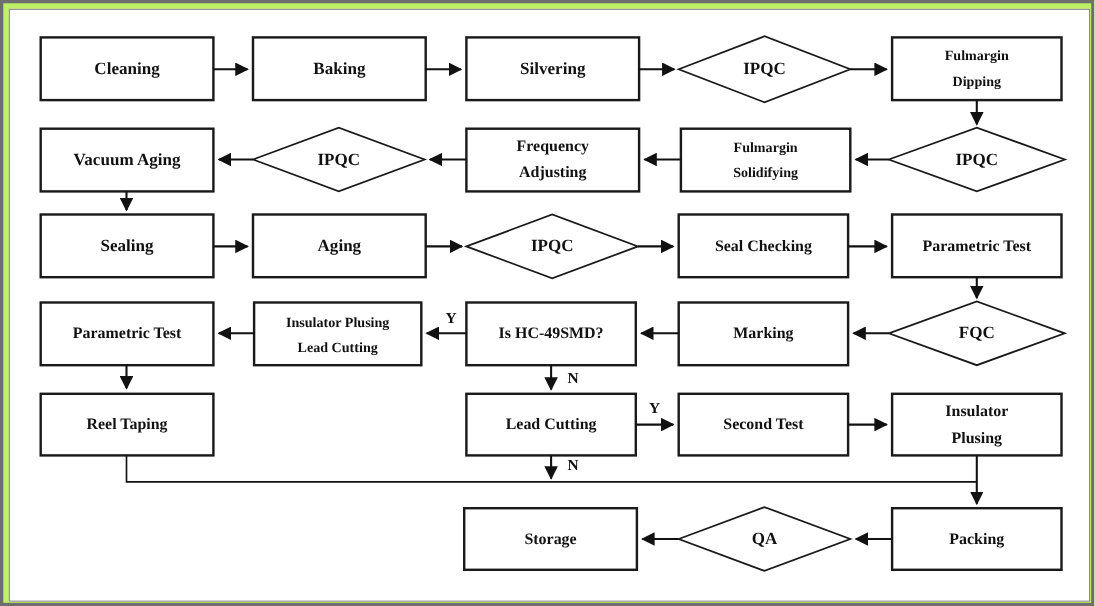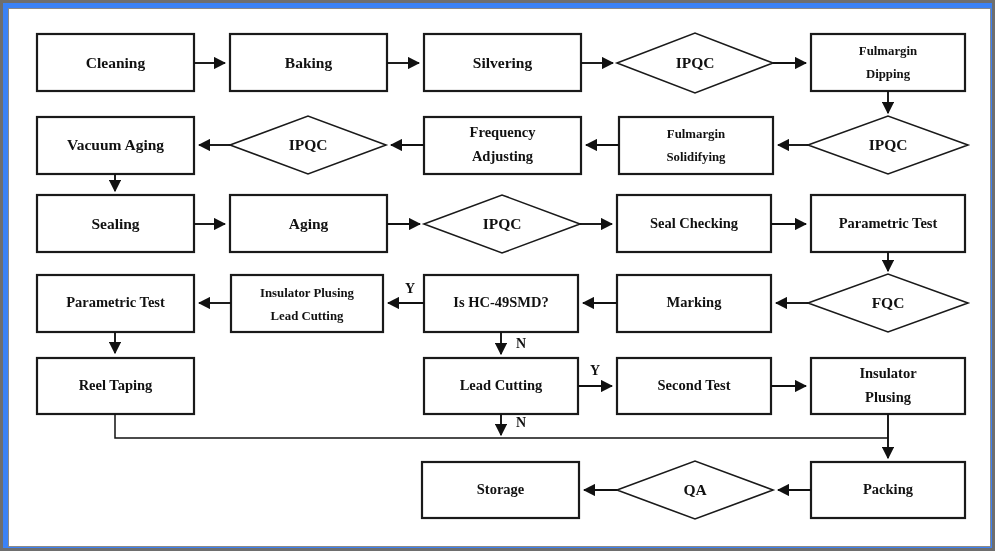--- a/index.html
+++ b/index.html
@@ -5,21 +5,21 @@
   html,body{margin:0;padding:0;background:#ffffff;}
   body{
     font-family:"Liberation Serif","DejaVu Serif",serif;
     width:995px;height:551px;overflow:hidden;
   }
   #frame{
     position:relative;
     width:995px;height:551px;
     box-sizing:border-box;
     border:3px solid #6e6e6e;
-    background:#3b82f6;
+    background:#bef264;
   }
   #inner{
     position:absolute;
     left:5px;top:5px;
     width:983px;height:539px;
     box-sizing:border-box;
     border:1px solid #8a8a8a;
     background:#ffffff;
   }
   svg#chart{position:absolute;left:0;top:0;width:995px;height:551px;}

